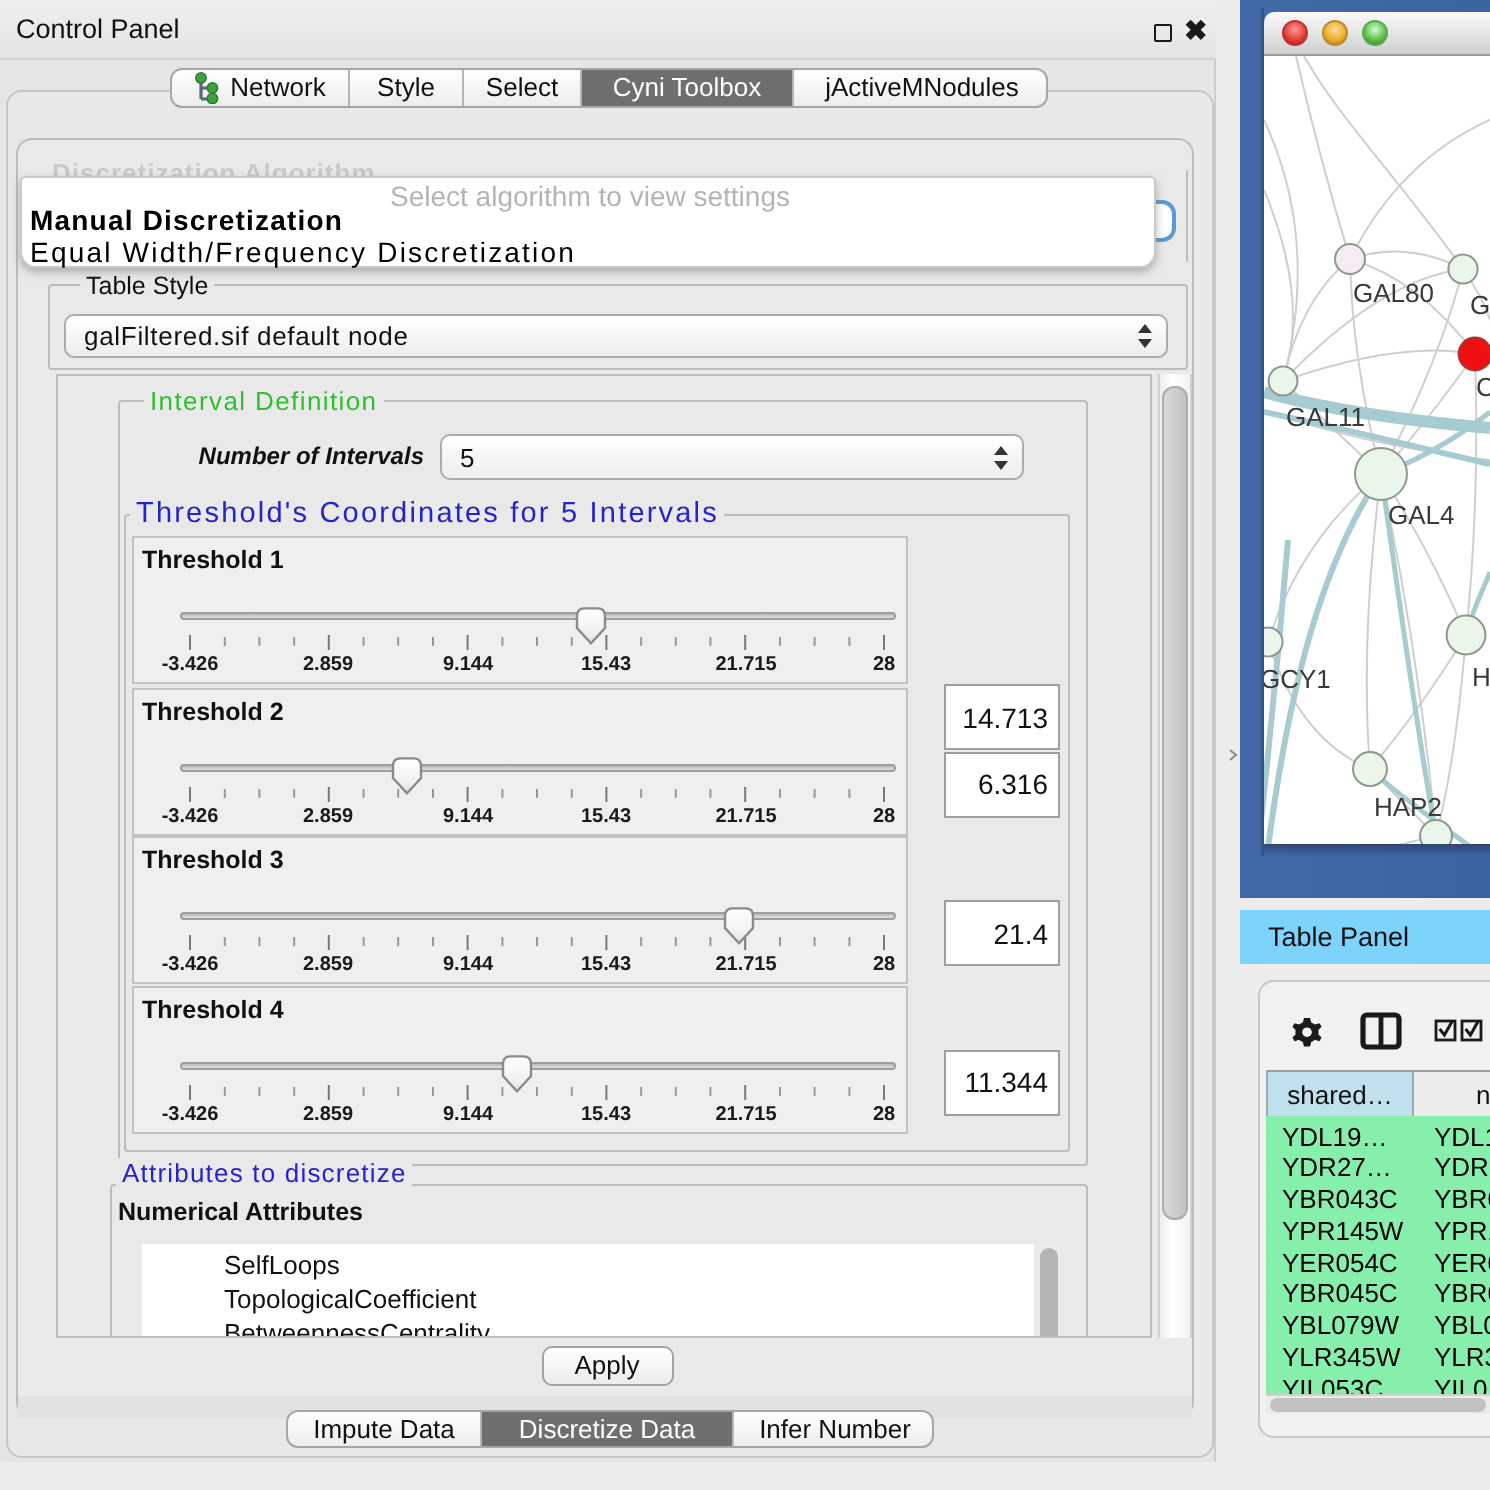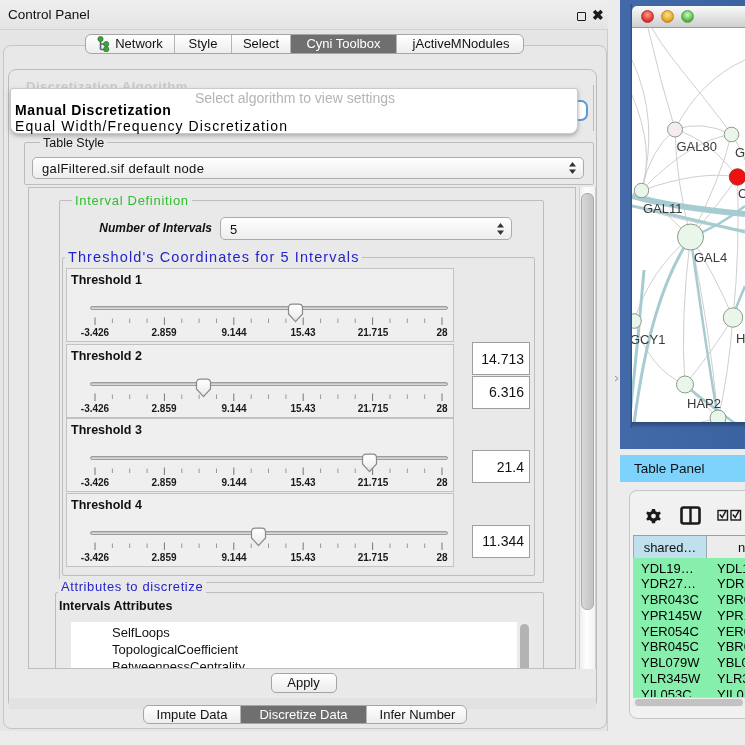--- a/index.html
+++ b/index.html
@@ -313,21 +313,21 @@
             </defs>
             <path d="M1.5 11 L1.5 5 Q1.5 1.2 5.2 1.2 L11.8 1.2 Q15.5 1.2 15.5 5 L15.5 11 L8.5 18.6 Z" fill="url(#thg4)" stroke="#8a8a8a" stroke-width="1.2"></path>
           </svg>
   <div class="vbox" style="left:405px;top:31px;width:58px;height:33px;">
             <span>11.344</span>
           </div>
 </div>
 
       <div class="gbox" style="left:26px;top:404px;width:489px;height:100px;"></div>
       <div class="gtitle" style="left:29px;top:391px;font-size:13px;letter-spacing:0.6px;color:#2424cc;">Attributes to discretize</div>
-      <div class="abs" style="left:30px;top:411px;font-size:12.5px;font-weight:bold;color:#111;">Intervals Attributes</div>
+      <div class="abs" style="left:30px;top:411px;font-size:12.5px;font-weight:bold;color:#111;">Numerical Attributes</div>
       <div class="abs" style="left:42px;top:434px;width:459px;height:60px;background:#fff;">
         <div style="position:absolute;left:12px;top:2px;font-size:13px;color:#111;line-height:17.2px;margin-left:29px;">SelfLoops<br>TopologicalCoefficient<br>BetweennessCentrality</div>
         <div style="position:absolute;right:0;top:0;width:13px;height:60px;background:#ebebeb;"></div>
         <div style="position:absolute;right:1.5px;top:2px;width:9px;height:56px;background:#b3b3b3;border-radius:5px;"></div>
       </div>
     </div>
 
     <div class="vsb" style="left:570px;top:117px;width:17px;height:482px;"></div>
     <div class="vsbThumb" style="left:572px;top:123px;width:13px;height:417px;"></div>
 

